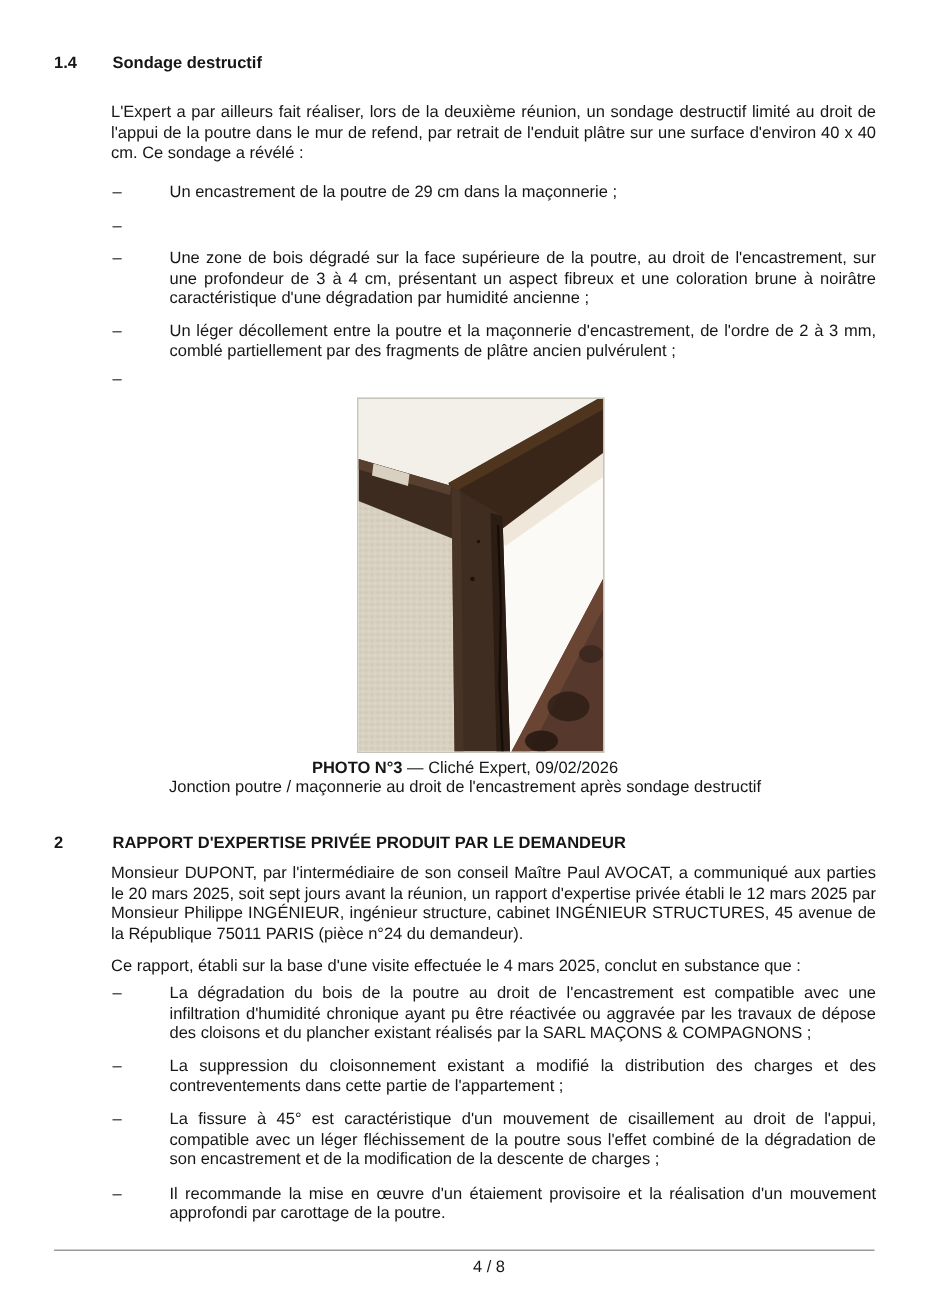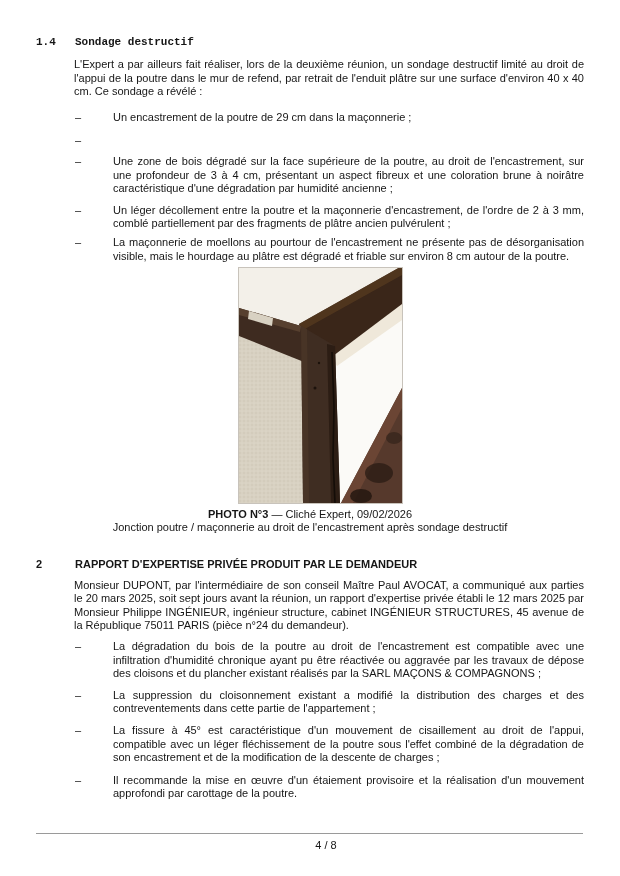--- a/index.html
+++ b/index.html
@@ -7,21 +7,21 @@
   body {
     width:620px; height:876px;
     font-family:"Liberation Sans", sans-serif;
     font-size:11px; line-height:13.4px; color:#161616;
     position:relative; overflow:hidden;
   }
   .page { position:relative; width:620px; height:876px; background:#ffffff; }
   .content { position:absolute; left:36px; top:36px; width:548px; }
 
   .sec-head { display:flex; font-weight:bold; }
-  .sec-head.h14 { margin-bottom:9px;font-family:Liberation Mono, monospace; }
+  .sec-head.h14 { margin-bottom:20px; }
   .sec-head.h2  { margin-top:24px; margin-bottom:7px; }
   .sec-num { flex:0 0 39px; }
   .sec-title { flex:1; }
 
   .para { margin-left:38px; text-align:justify; }
   .p-intro1 { margin-bottom:12px; }
   .p-s2a { margin-bottom:8px; }
   .p-s2b { margin-bottom:5px; }
 
   .bullet { display:flex; }
@@ -61,21 +61,20 @@
     <div class="bullet mb8">
       <span class="dash">–</span>
       <span class="btext">Une zone de bois dégradé sur la face supérieure de la poutre, au droit de l'encastrement, sur une profondeur de 3 à 4 cm, présentant un aspect fibreux et une coloration brune à noirâtre caractéristique d'une dégradation par humidité ancienne ;</span>
     </div>
     <div class="bullet mb6">
       <span class="dash">–</span>
       <span class="btext">Un léger décollement entre la poutre et la maçonnerie d'encastrement, de l'ordre de 2 à 3 mm, comblé partiellement par des fragments de plâtre ancien pulvérulent ;</span>
     </div>
     <div class="bullet mb4">
       <span class="dash">–</span>
-      <span class="btext">La maçonnerie de moellons au pourtour de l'encastrement ne présente pas de désorganisation visible, mais le hourdage au plâtre est dégradé et friable sur environ 8 cm autour de la poutre.</span>
     </div>
 
     <div class="figure">
       <div class="photo-frame">
         <svg viewBox="0 0 163 235" preserveAspectRatio="none">
           <defs>
             <pattern id="stucco" width="4" height="4" patternUnits="userSpaceOnUse">
               <rect width="4" height="4" fill="#d8d1c2"></rect>
               <circle cx="1" cy="1" r="0.7" fill="#cbc3b1"></circle>
               <circle cx="3" cy="3" r="0.6" fill="#e2dccd"></circle>
@@ -116,20 +115,21 @@
     <div class="caption">
       <div><span class="cap-bold">PHOTO N°3</span><span> — Cliché Expert, 09/02/2026</span></div>
       <div>Jonction poutre / maçonnerie au droit de l'encastrement après sondage destructif</div>
     </div>
 
     <div class="sec-head h2">
       <span class="sec-num">2</span>
       <span class="sec-title">RAPPORT D'EXPERTISE PRIVÉE PRODUIT PAR LE DEMANDEUR</span>
     </div>
     <p class="para p-s2a">Monsieur DUPONT, par l'intermédiaire de son conseil Maître Paul AVOCAT, a communiqué aux parties le 20 mars 2025, soit sept jours avant la réunion, un rapport d'expertise privée établi le 12 mars 2025 par Monsieur Philippe INGÉNIEUR, ingénieur structure, cabinet INGÉNIEUR STRUCTURES, 45 avenue de la République 75011 PARIS (pièce n°24 du demandeur).</p>
+    <p class="para p-s2b">Ce rapport, établi sur la base d'une visite effectuée le 4 mars 2025, conclut en substance que :</p>
 
     <div class="bullet mb8">
       <span class="dash">–</span>
       <span class="btext">La dégradation du bois de la poutre au droit de l'encastrement est compatible avec une infiltration d'humidité chronique ayant pu être réactivée ou aggravée par les travaux de dépose des cloisons et du plancher existant réalisés par la SARL MAÇONS &amp; COMPAGNONS ;</span>
     </div>
     <div class="bullet mb9">
       <span class="dash">–</span>
       <span class="btext">La suppression du cloisonnement existant a modifié la distribution des charges et des contreventements dans cette partie de l'appartement ;</span>
     </div>
     <div class="bullet mb9">

